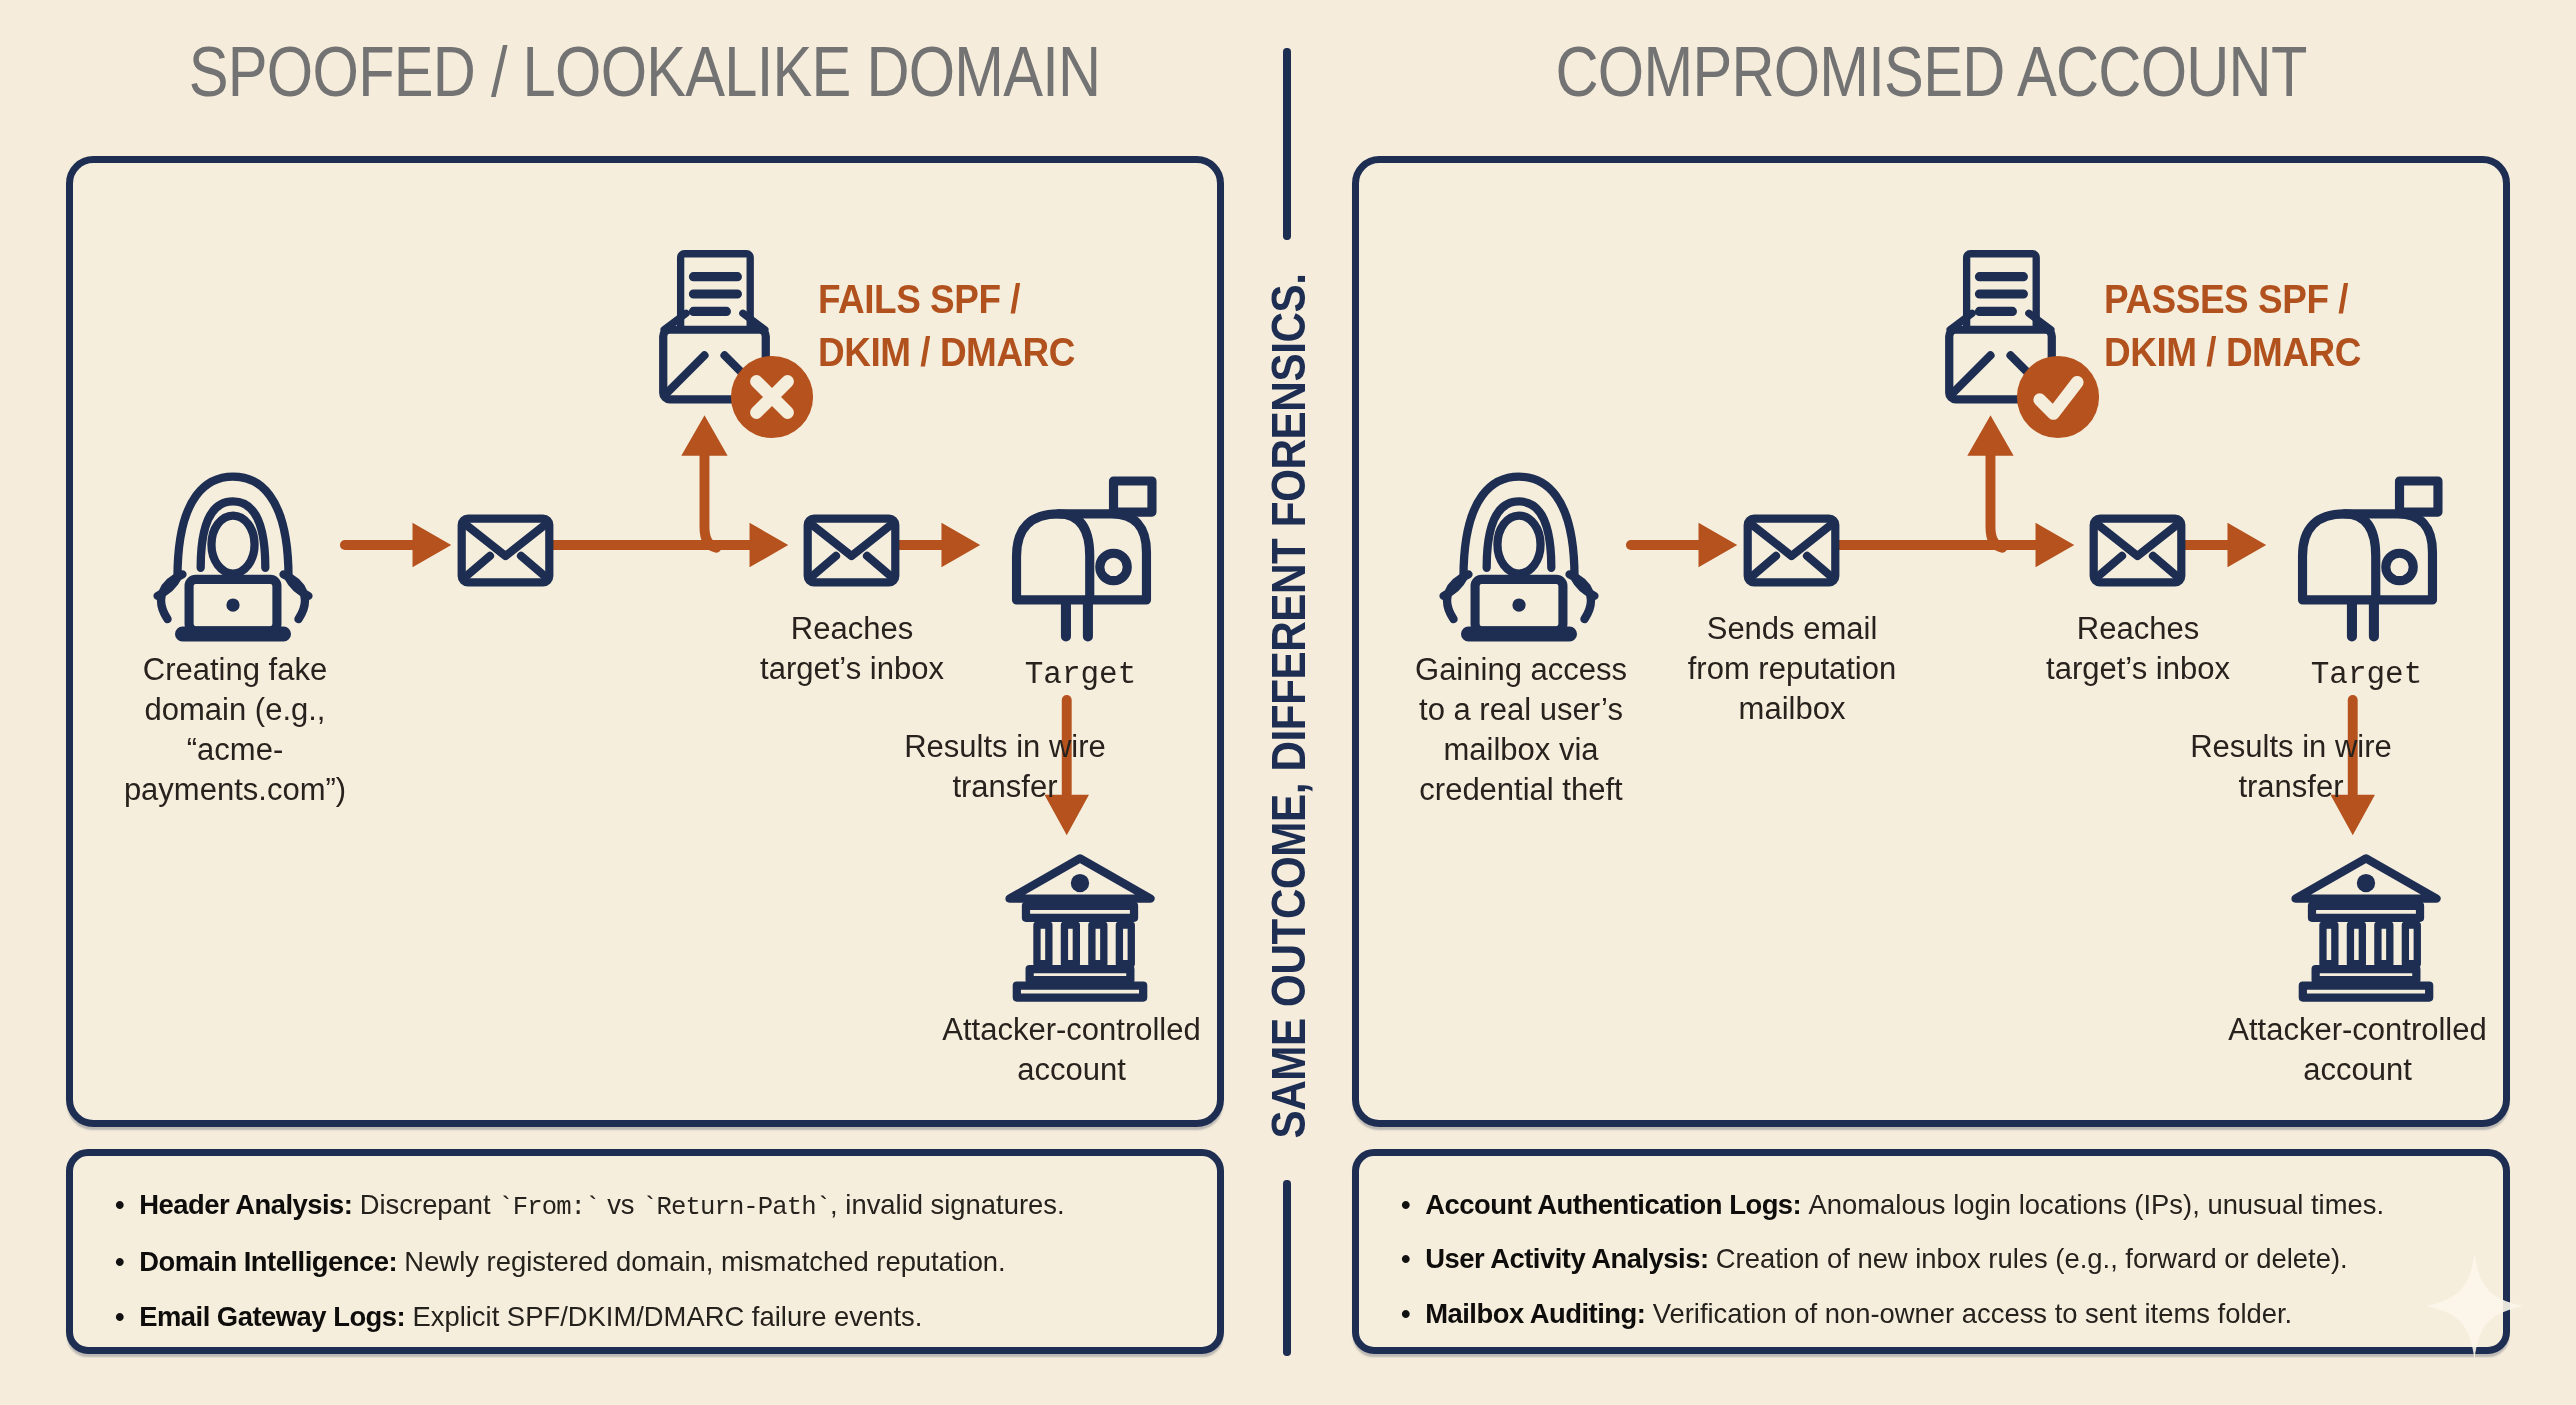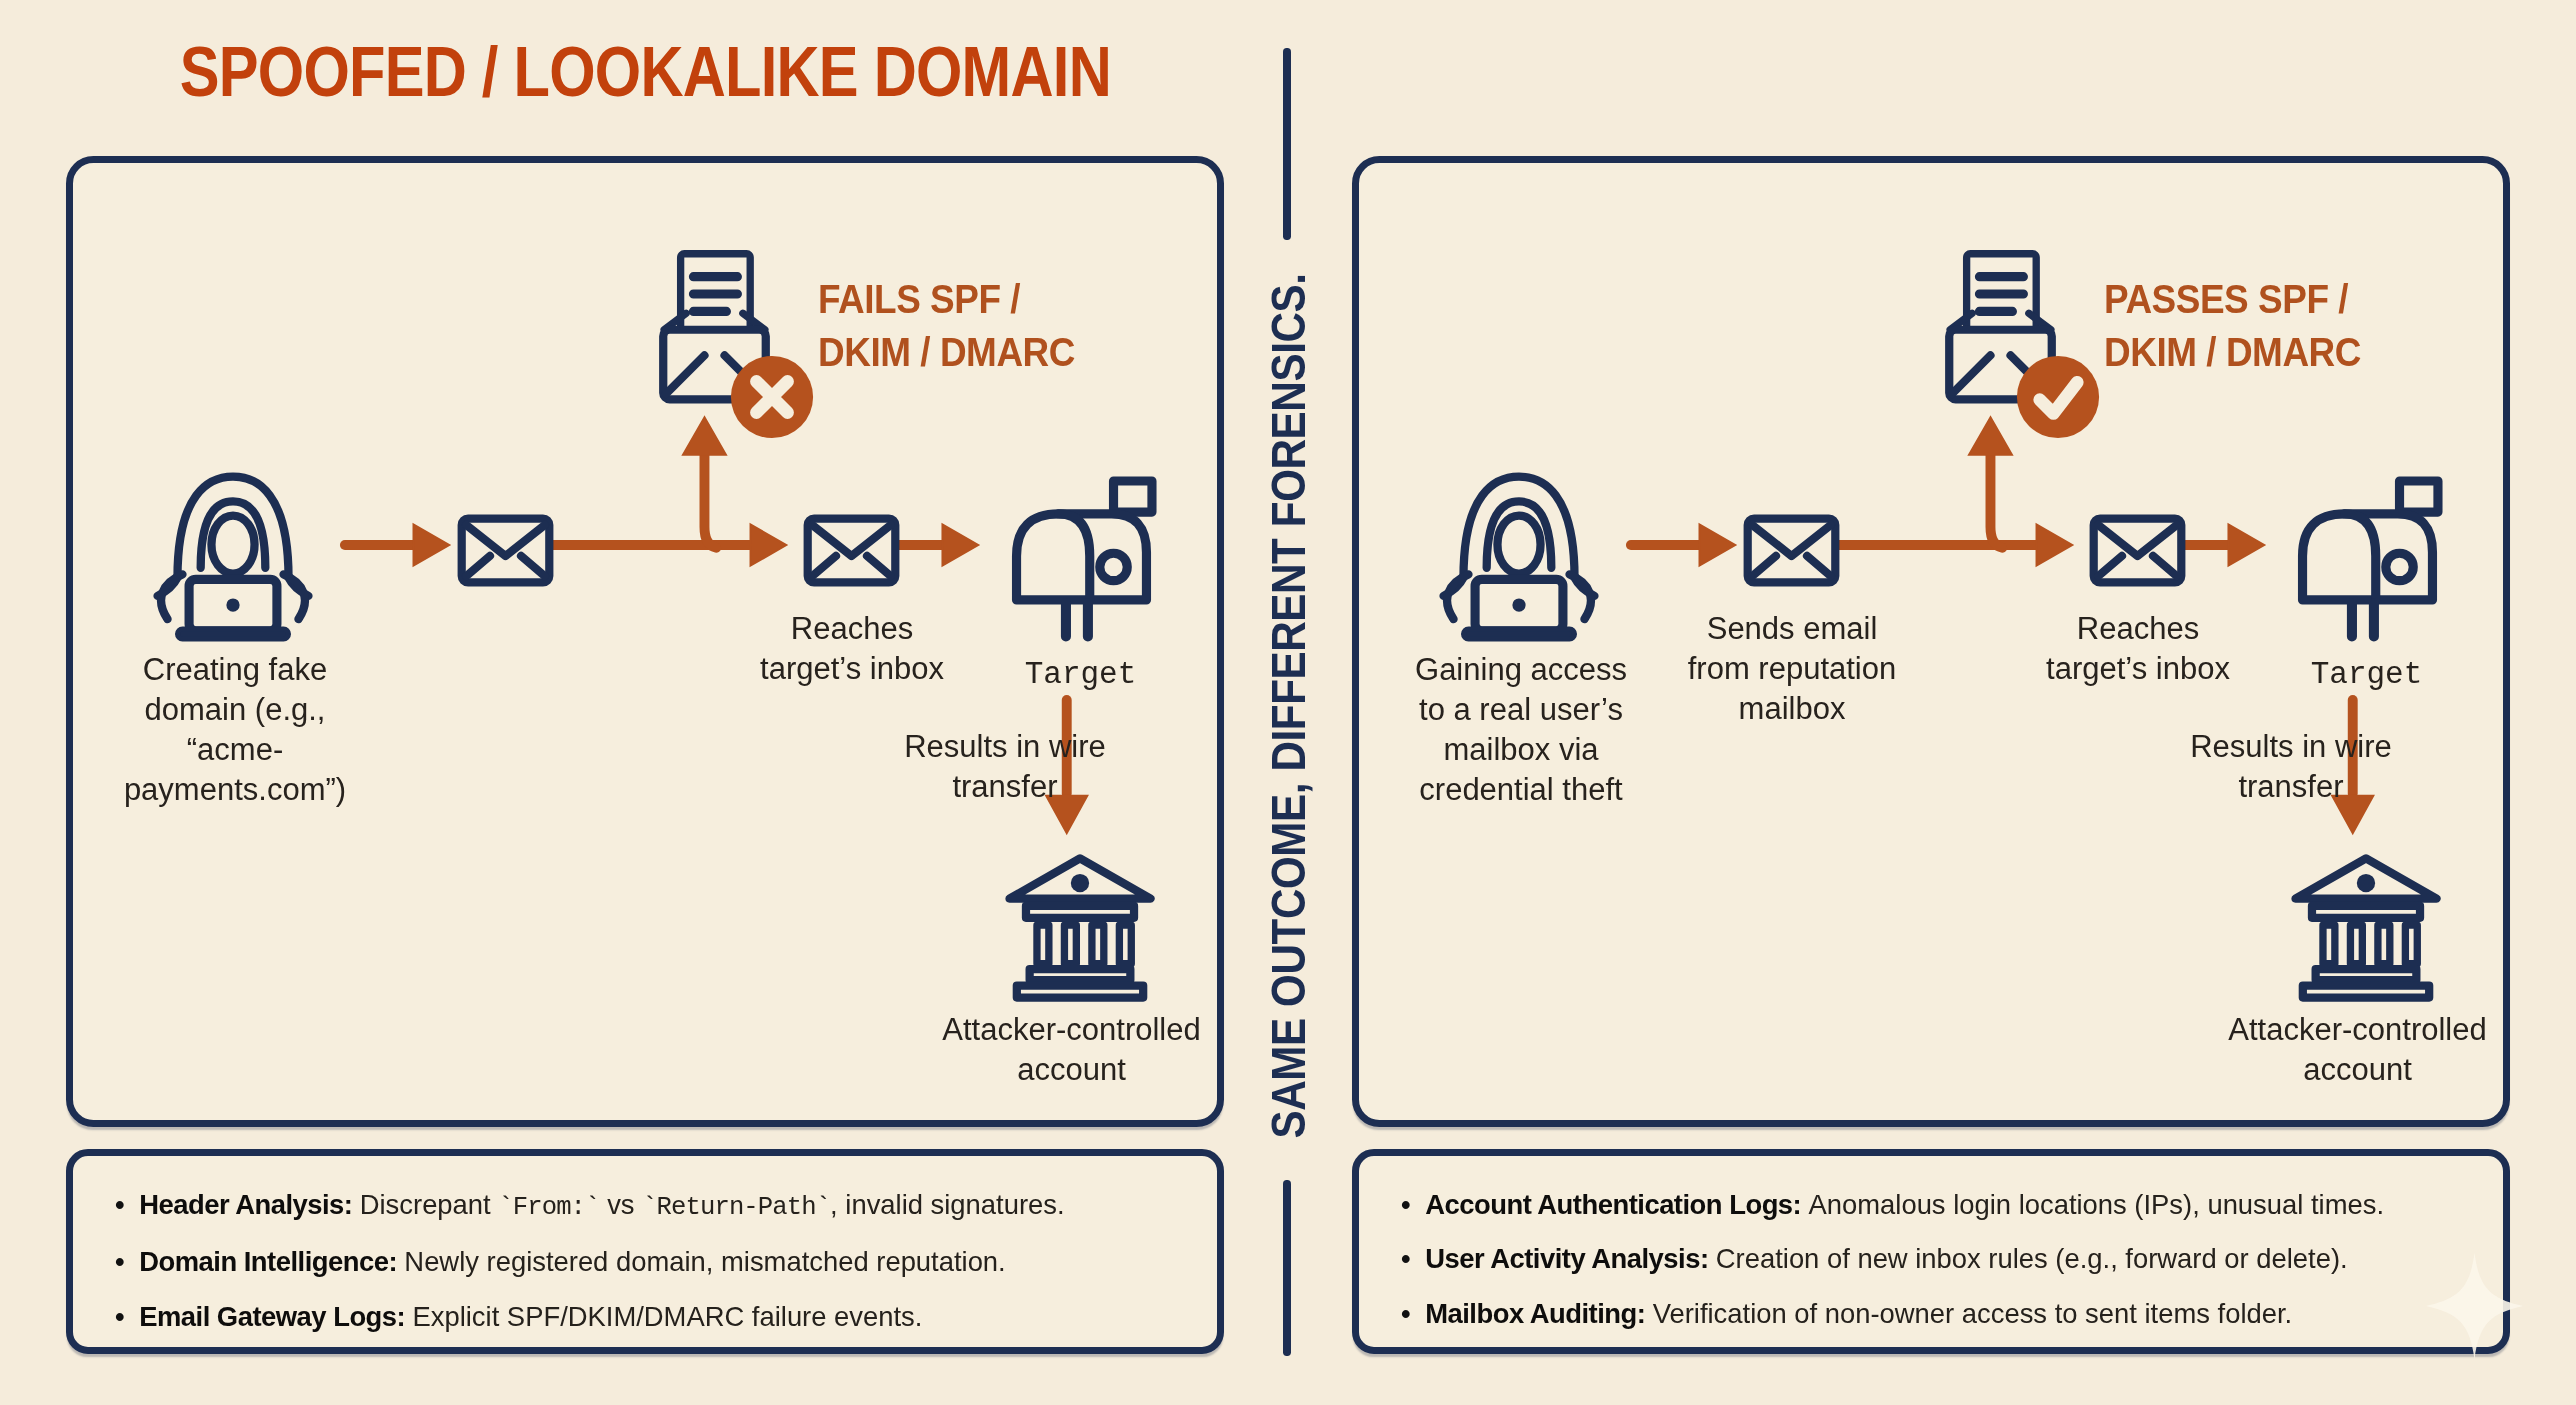--- a/index.html
+++ b/index.html
@@ -6,21 +6,21 @@
   html,body { background:#efe5d2; }
   .canvas {
     position:relative; width:2576px; height:1405px;
     background:#f5ecdb;
     font-family:"Liberation Sans", sans-serif;
     color:#262220; overflow:hidden;
   }
   
   .panel-title {
     position:absolute; top:31px; width:1158px; text-align:center;
-    font-size:71px; font-weight:700; color:#c2410c;
+    font-size:71px; font-weight:400; color:#737373;
     letter-spacing:-0.9px; white-space:nowrap;
   }
   .panel-title > span { display:inline-block; transform:scaleX(.84); transform-origin:center; }
   .panel-title.left  { left:66px; }
   .panel-title.right { left:1352px; }
 
   
   .flow-box, .forensics-box {
     position:absolute; width:1158px; background:#f6eedd;
     border:7.3px solid #1d2e52; border-radius:27.4px;
@@ -132,20 +132,21 @@
       <path d="M1003,424 L963,401 L963,447 Z" stroke-width="2"></path>
       <path d="M1101,596 V700" fill="none"></path>
       <path d="M1101,744 L1078,702 L1124,702 Z" stroke-width="2"></path>
     </g>
   </defs>
 </svg>
 
 <div class="canvas">
 
   <div class="panel-title left"><span>SPOOFED / LOOKALIKE DOMAIN</span></div>
+  <div class="panel-title right"><span>COMPROMISED ACCOUNT</span></div>
 
   <section class="flow-box left">
     <svg class="connectors" viewBox="0 0 1266 1062">
         <use href="#connector-set"></use>
       </svg>
 
     <svg class="abs pos-hacker" viewBox="0 0 238 216">
         <use href="#icon-hacker"></use>
       </svg>
     <div class="flow-label lbl-actor">Creating fake domain (e.g., “acme-payments.com”)</div>

